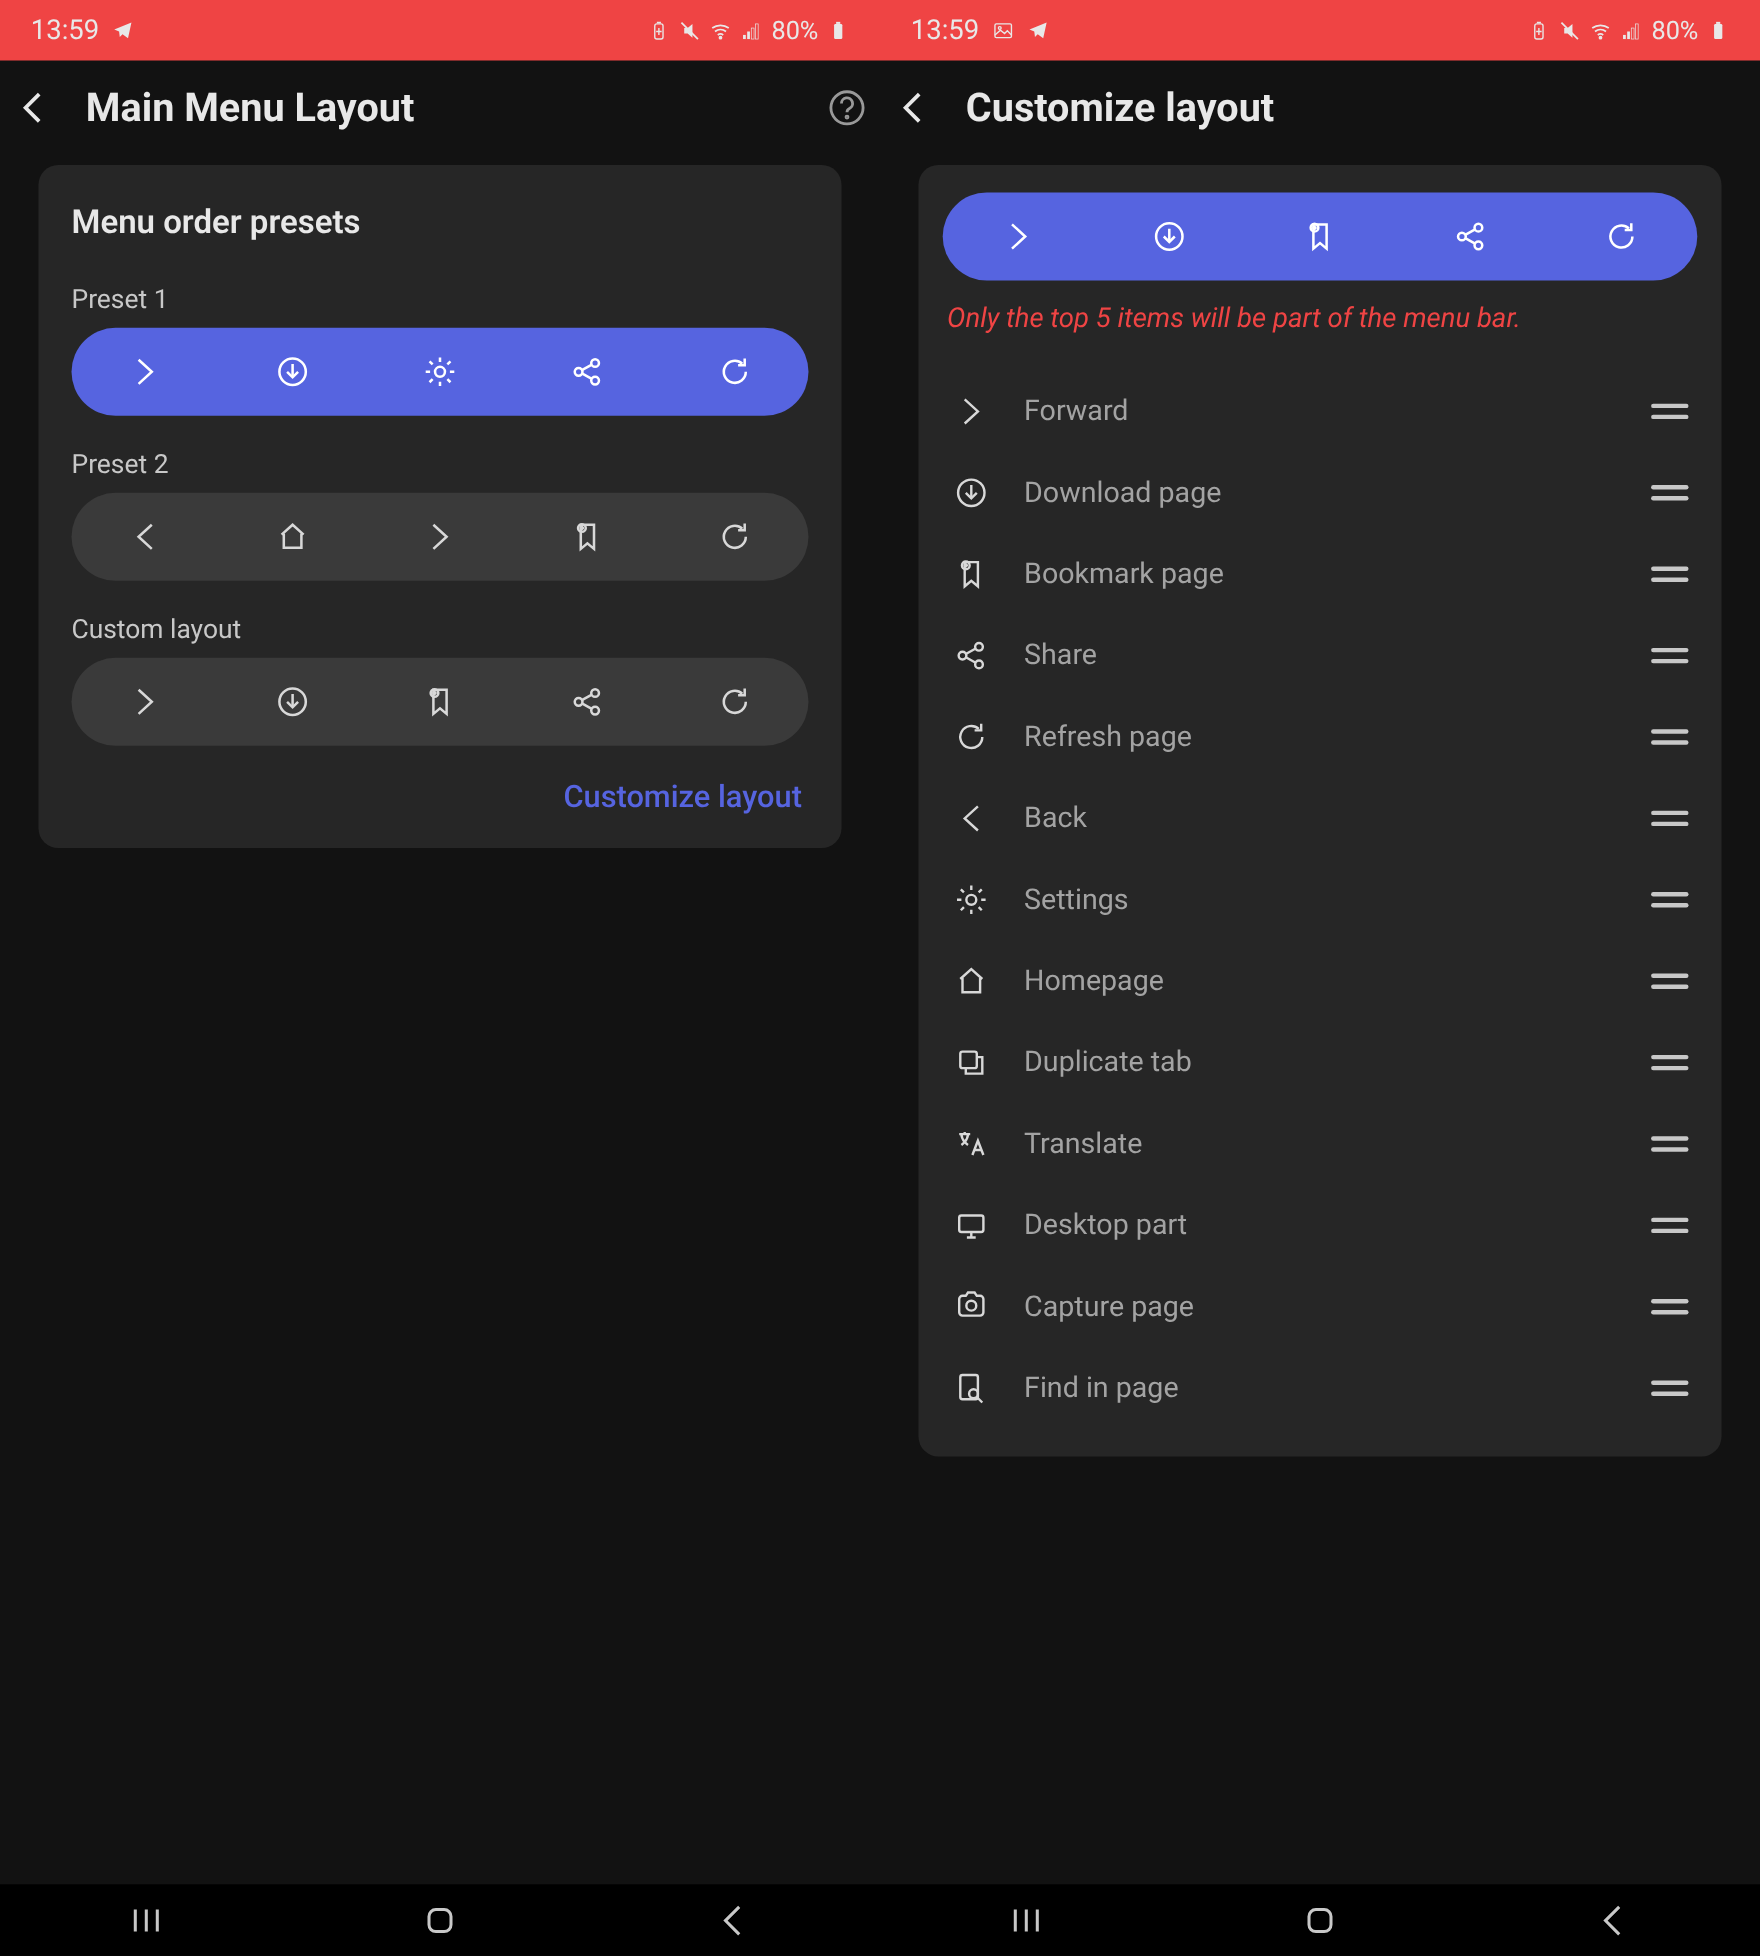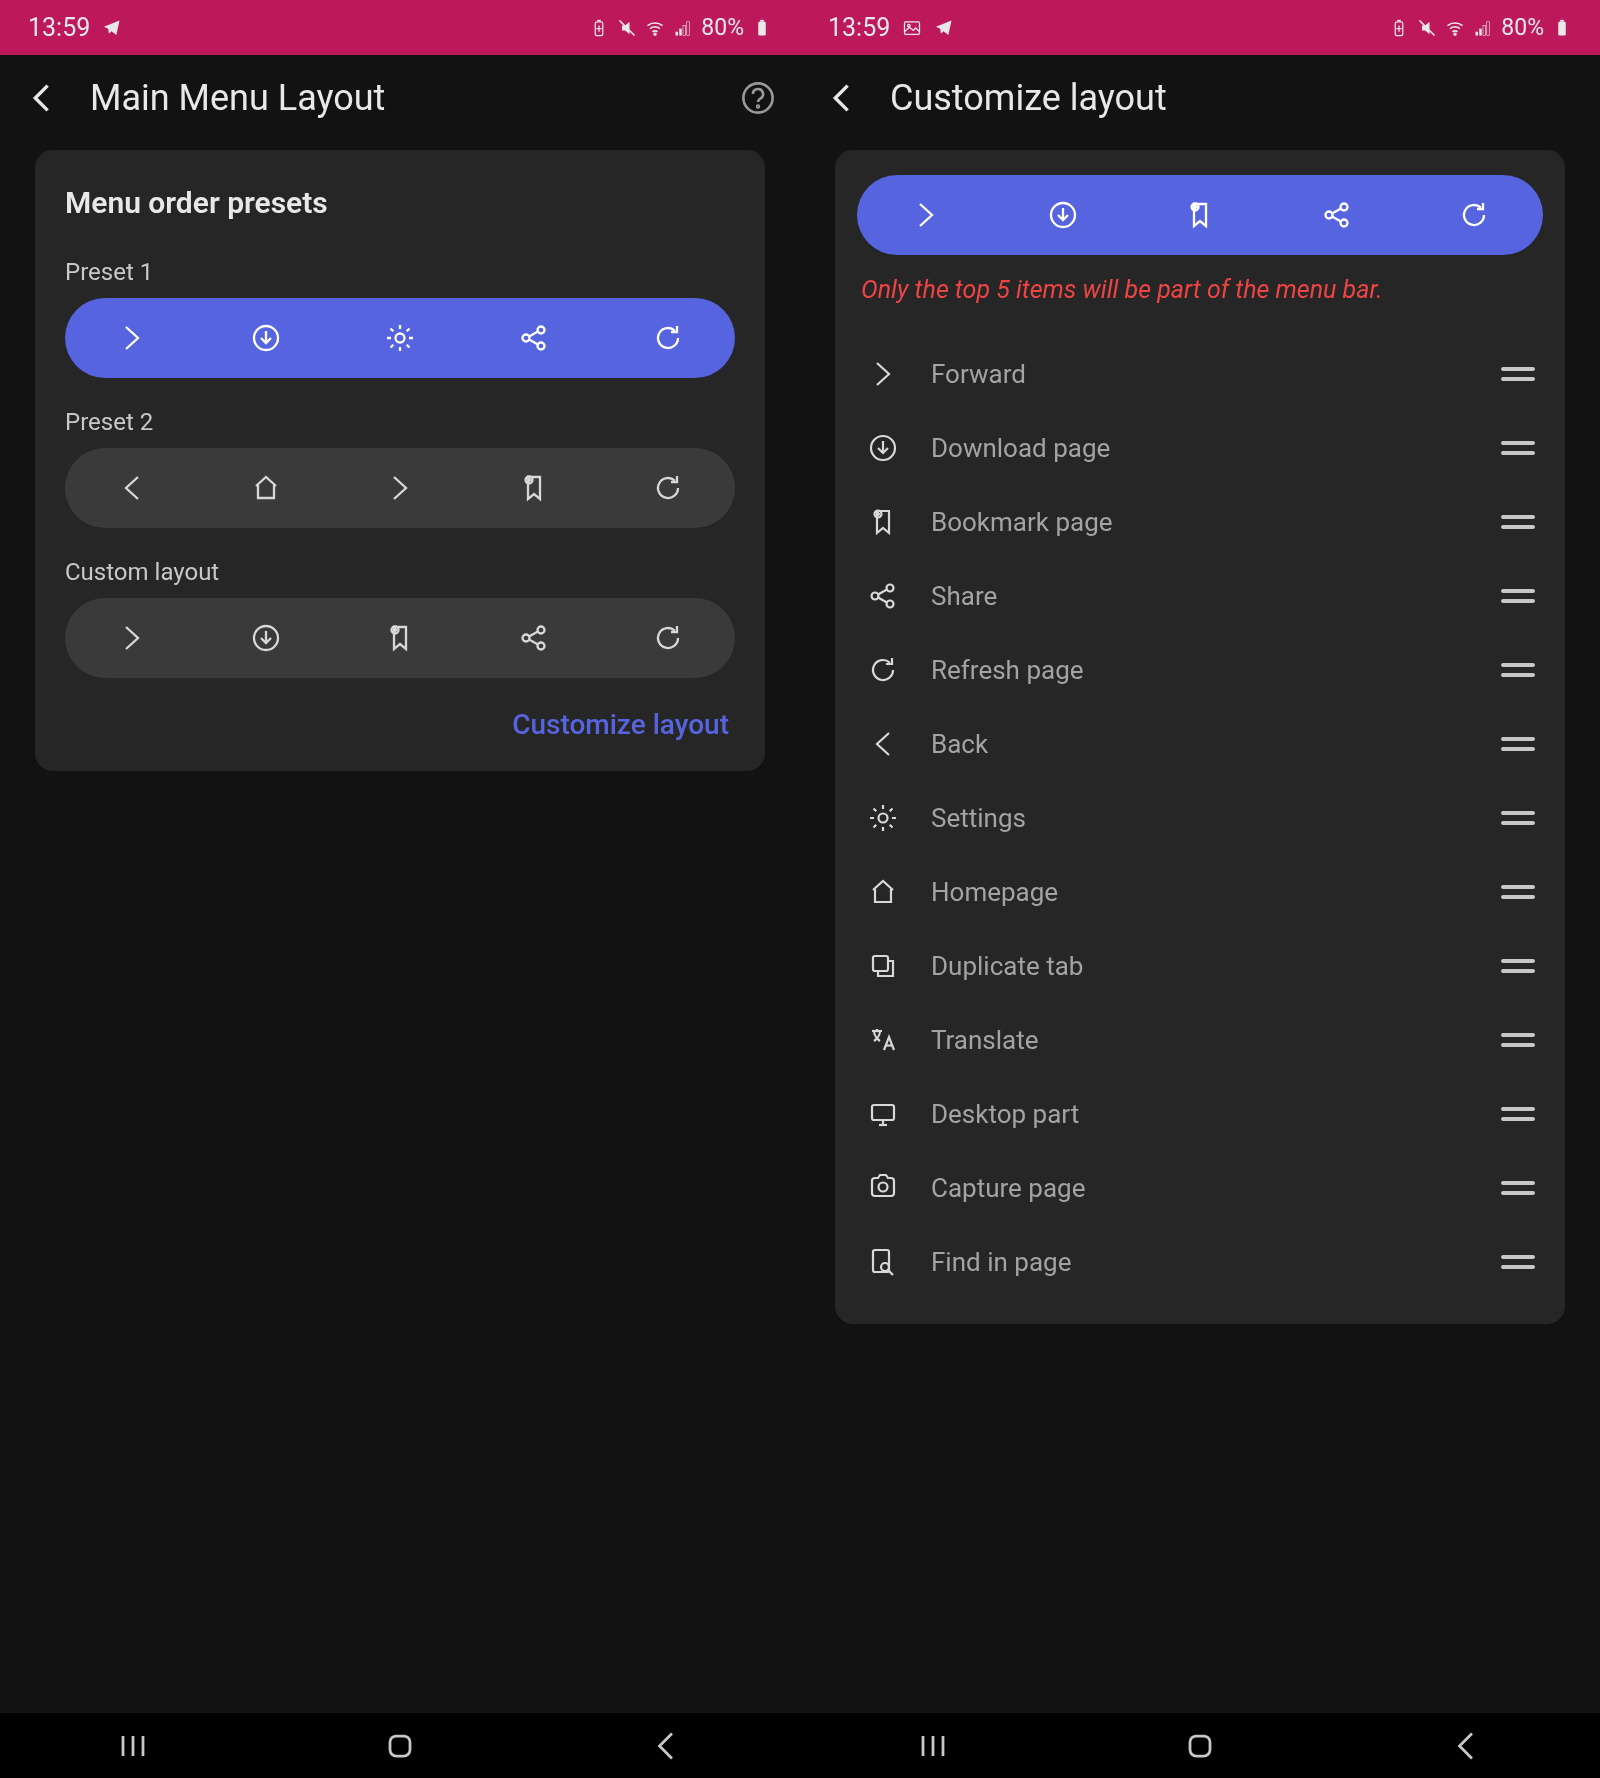--- a/index.html
+++ b/index.html
@@ -15,38 +15,39 @@
     width: 800px;
     height: 1778px;
     background: #121212;
     display: flex;
     flex-direction: column;
     position: relative;
   }
   .phone:first-child { border-right: 1px solid #000; }
   .status-bar {
     height: 55px;
-    background: #be185d;
+    background: #ef4444;
     display: flex;
     align-items: center;
     justify-content: space-between;
     padding: 0 28px;
     color: #e8e8e8;
     font-size: 25px;
   }
   .status-left { display: flex; align-items: center; gap: 12px; }
   .status-right { display: flex; align-items: center; gap: 8px; }
   .status-icon { width: 20px; height: 20px; display: flex; align-items: center; justify-content: center; }
   .status-icon svg { width: 100%; height: 100%; }
   .app-bar {
     height: 85px;
     display: flex;
     align-items: center;
-    padding: 0 24px;
+    padding: 0 12px;
     gap: 30px;
+    font-weight: bold;
   }
   .app-bar-title {
     color: #e8e8e8;
     font-size: 36px;
     flex: 1;
   }
   .help-btn { width: 36px; height: 36px; }
   .back-btn { width: 36px; height: 36px; display:flex; align-items:center; justify-content:center;}
   .content {
     flex: 1;

